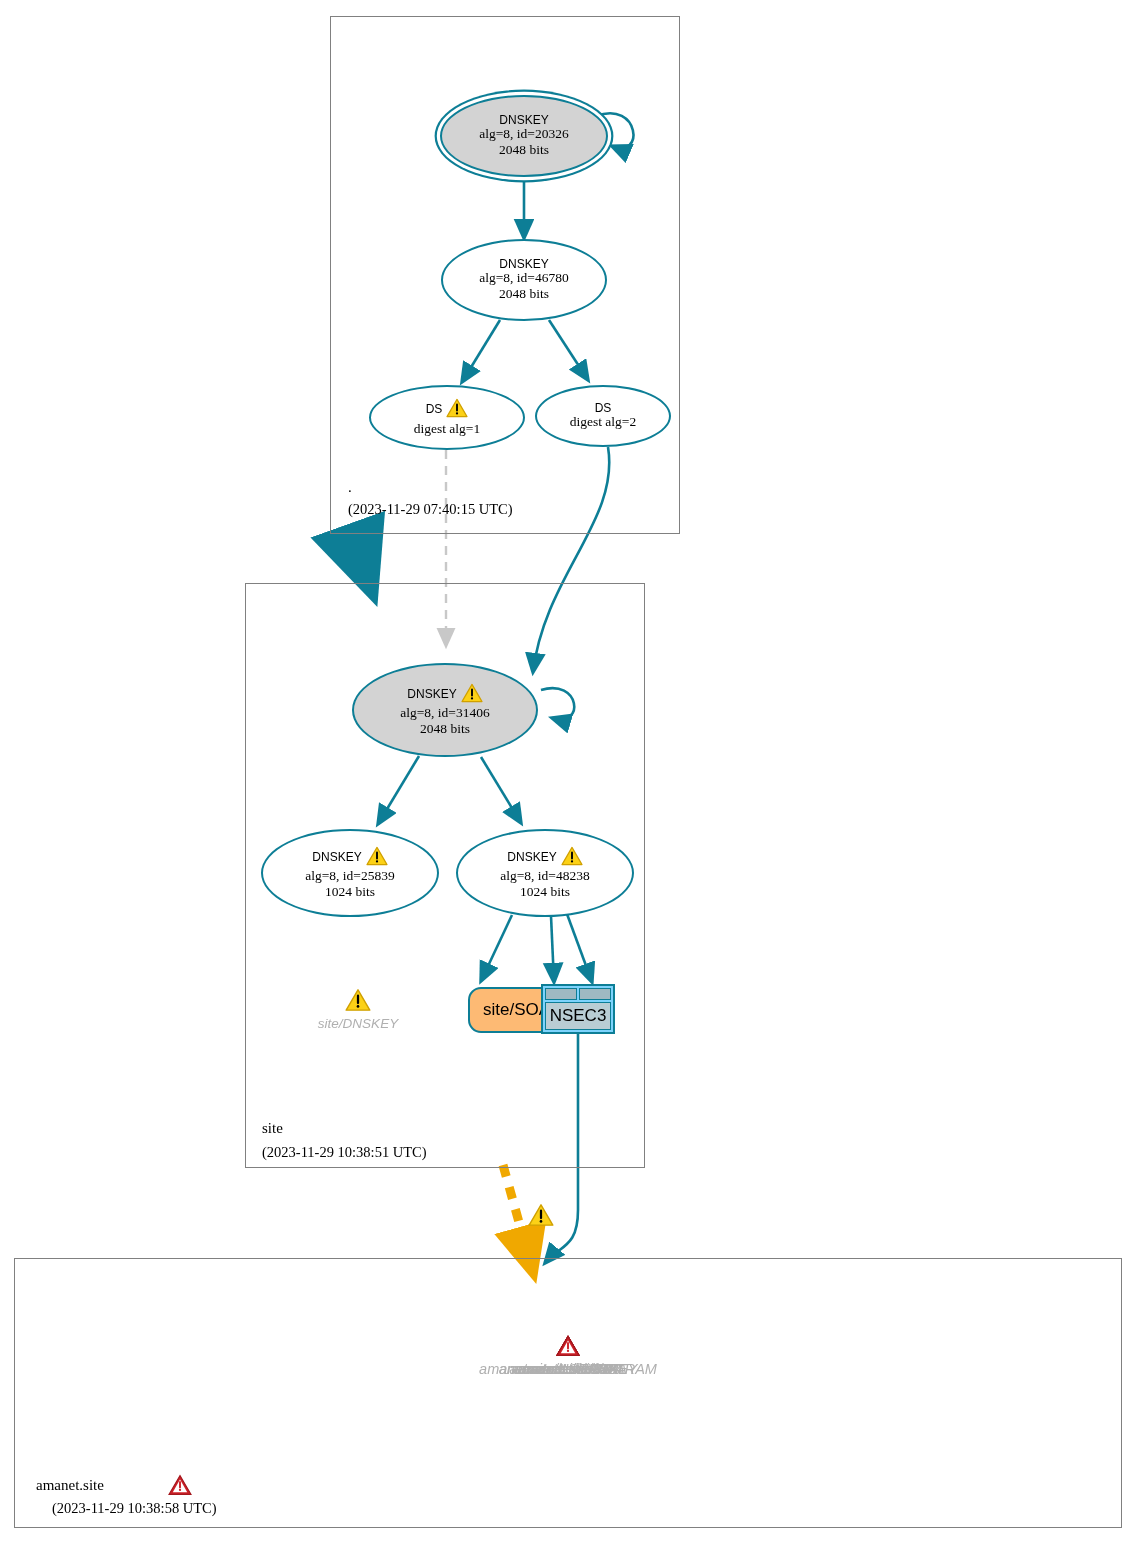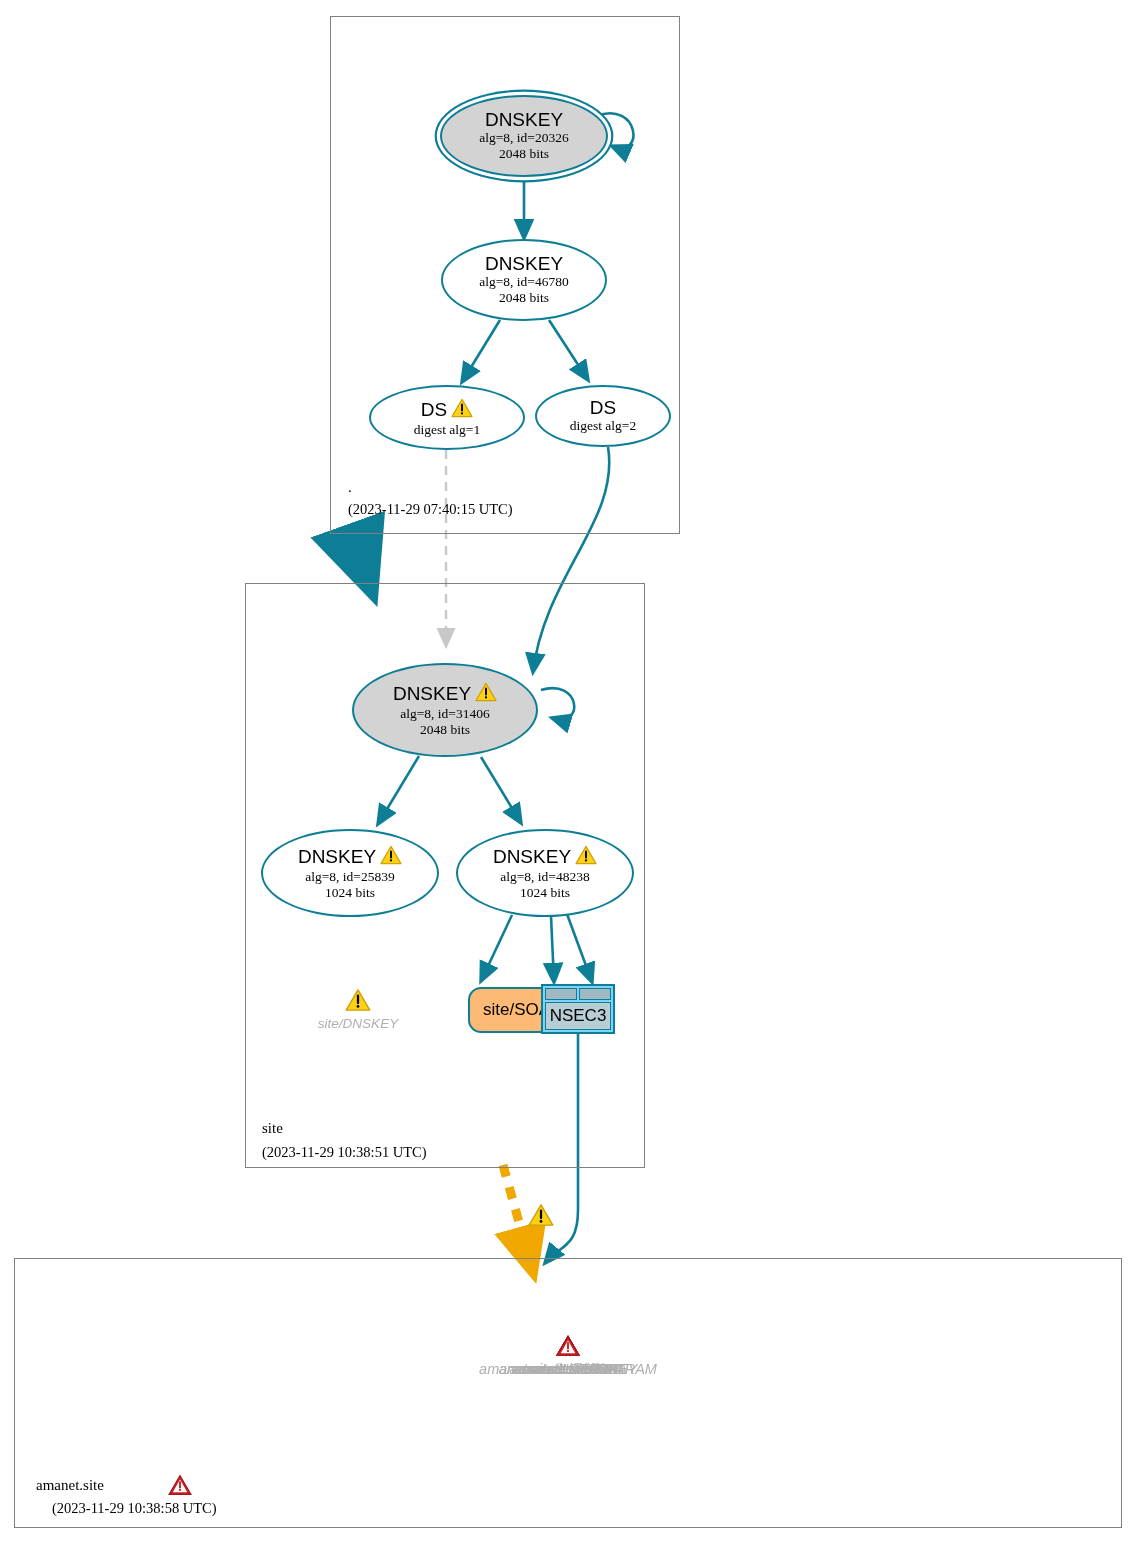--- a/index.html
+++ b/index.html
@@ -9,21 +9,21 @@
 
   .zonebox{position:absolute;border:1.5px solid #808080;background:transparent;box-sizing:border-box;}
   .zonelabel{position:absolute;font-family:"Liberation Serif",serif;color:#000;font-size:15px;white-space:nowrap;}
   .zonetime{position:absolute;font-family:"Liberation Serif",serif;color:#000;font-size:14.5px;white-space:nowrap;}
 
   .node{position:absolute;display:flex;flex-direction:column;align-items:center;justify-content:center;
         box-sizing:border-box;text-align:center;}
   .ell{border:2.2px solid #0d7e96;border-radius:50%;background:#ffffff;}
   .ell.filled{background:#d3d3d3;}
   .dbl{box-shadow:0 0 0 3.2px #ffffff, 0 0 0 5.4px #0d7e96;}
-  .t1{font-family:"Liberation Sans",sans-serif;font-size:19px;color:#000;line-height:1.05;
+  .t1{font-family:"Liberation Sans",sans-serif;font-size:12px;color:#000;line-height:1.05;
       display:flex;align-items:center;justify-content:center;gap:4px;}
   .t2{font-family:"Liberation Serif",serif;font-size:13.5px;color:#000;line-height:1.18;}
 
   .rrect{border:2.2px solid #0d7e96;border-radius:13px;background:#fdba74;margin-left:48px;}
   .rrect .t1{font-size:17px;}
 
   
   .nsec3{position:absolute;border:2.2px solid #0d7e96;background:#7dd3fc;box-sizing:border-box;
          display:flex;flex-direction:column;padding:2px;gap:2px;}
   .nsec3 .hdr{display:flex;gap:2px;height:12px;}

